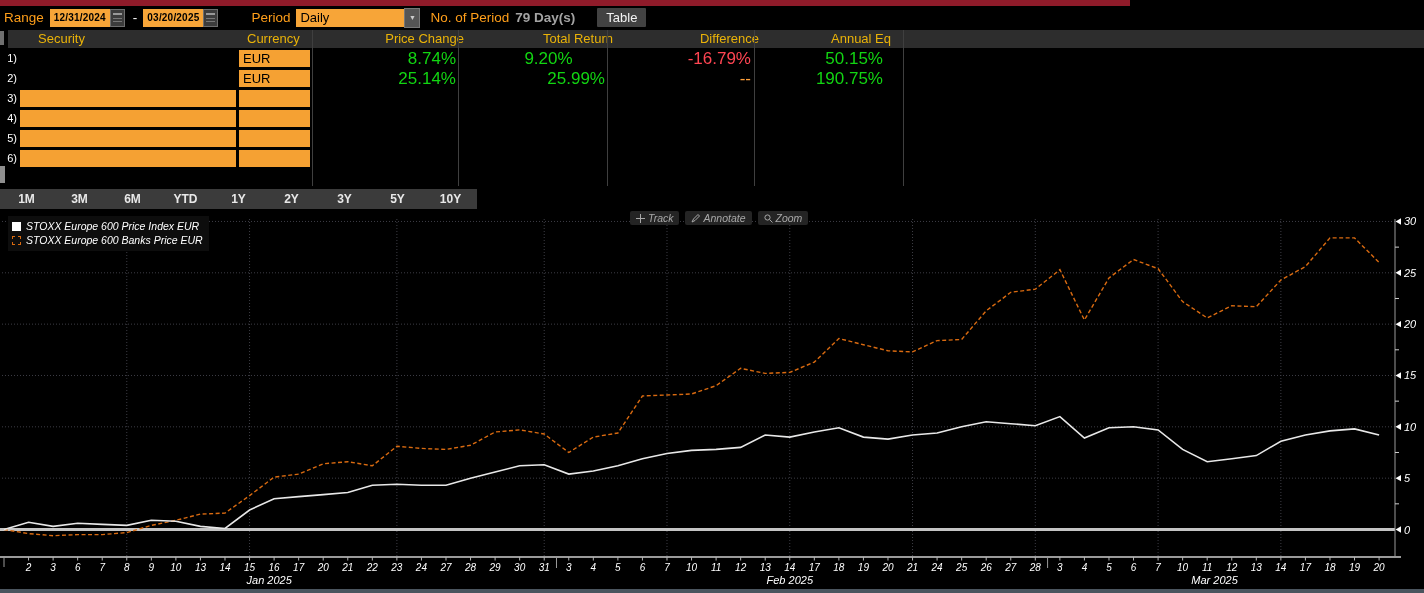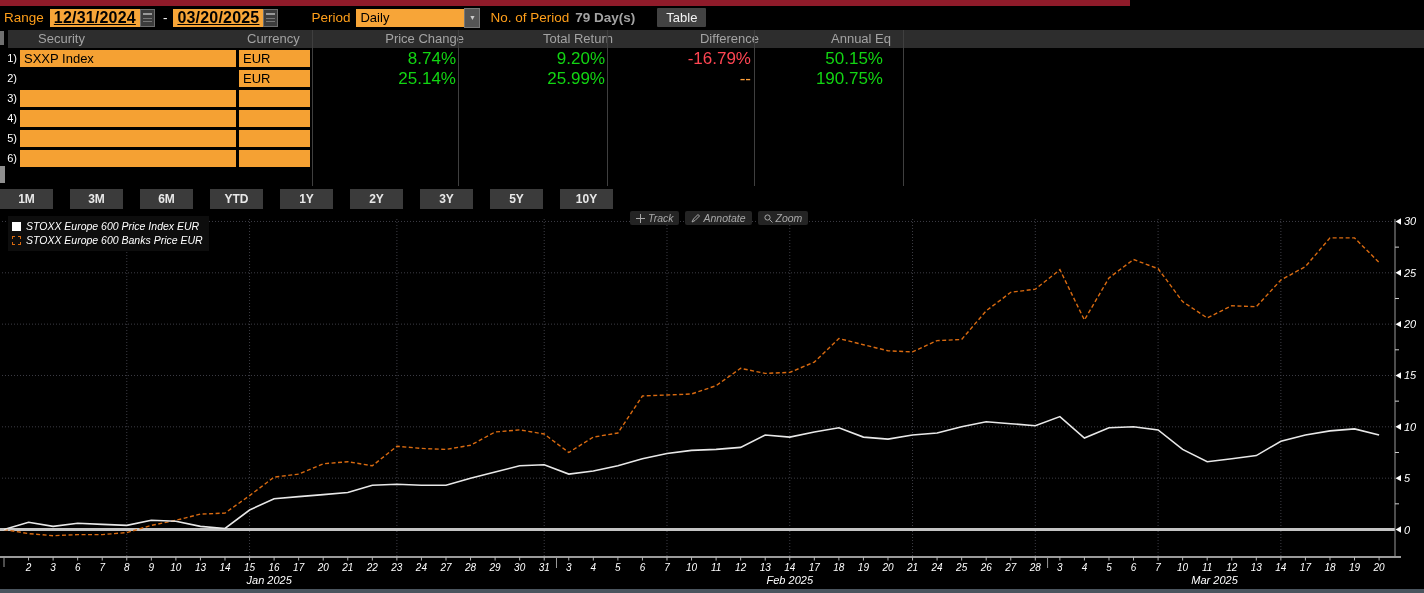--- a/index.html
+++ b/index.html
@@ -5,46 +5,46 @@
   html,body{margin:0;padding:0;background:#000;}
   .screen{position:relative;width:1424px;height:593px;background:#000;overflow:hidden;
           font-family:"Liberation Sans",sans-serif;-webkit-font-smoothing:none;}
   
   .topstrip{position:absolute;top:0;left:0;width:1130px;height:6px;background:#8f1b2a;}
   
   .topbar{position:absolute;top:6px;left:0;width:100%;height:23px;display:flex;align-items:center;
           padding-left:4px;font-size:13.5px;}
   .amberlbl{color:#ff9f1a;margin-right:6px;white-space:nowrap;}
   .datefield{background:#f7a538;color:#000;font-weight:bold;padding:1px 4px;height:16px;line-height:16px;
-             font-size:16px;letter-spacing:0.2px;text-decoration:underline;}
+             font-size:10px;letter-spacing:0.2px;}
   .cal{width:13px;height:16px;background:#3c3c3c;border:1px solid #6e6e6e;position:relative;margin-right:6px;}
   .cal::before{content:"";position:absolute;top:3px;left:2px;right:2px;height:2px;background:#999;}
   .cal::after{content:"";position:absolute;top:8px;left:2px;right:2px;height:1px;background:#777;box-shadow:0 3px 0 #777;}
   .dash{color:#fff;margin:0 6px 0 2px;}
   .periodbox{background:#f7a538;color:#000;padding:1px 4px;height:16px;line-height:16px;width:100px;font-size:13px;}
   .ddarrow{width:14px;height:18px;background:#555;color:#ccc;font-size:7px;display:flex;align-items:center;
            justify-content:center;margin-right:10px;border:1px solid #777;}
   .whiteval{color:#a3a3a3;margin-right:8px;white-space:nowrap;font-weight:bold;}
   .tablebtn{background:#424242;color:#f2f2f2;padding:2px 9px;font-size:13px;margin-left:14px;border-radius:1px;}
   
   .table{position:absolute;top:30px;left:0;width:1424px;height:158px;}
   .thead{position:absolute;top:0;left:8px;right:0;height:18px;background:#2d2d2d;}
-  .hcell{position:absolute;top:0;height:18px;line-height:18px;color:#a3a3a3;font-size:13px;}
+  .hcell{position:absolute;top:0;height:18px;line-height:18px;color:#eab308;font-size:13px;}
   .colsep{position:absolute;top:0;width:1px;height:156px;background:#3f3f3f;}
   .trow{position:absolute;left:0;width:1424px;height:19px;}
   .rownum{position:absolute;left:0;top:0;width:17px;height:19px;line-height:19px;color:#fff;
           font-size:11px;text-align:right;}
   .ocell{position:absolute;top:0;height:18px;line-height:18px;background:#f5a133;color:#000;
          font-size:13px;padding-left:4px;box-sizing:border-box;border-top:1px solid #000;}
   .vcell{position:absolute;top:0;height:19px;line-height:19px;font-size:17px;text-align:right;}
   .green{color:#12d512;} .red{color:#ff4552;} .amber{color:#ff9f3a;}
   .gmark1{position:absolute;left:0;top:1px;width:4px;height:14px;background:#6f6f6f;}
   .gmark2{position:absolute;left:0;top:136px;width:5px;height:17px;background:#8f8f8f;}
   
-  .rangebar{position:absolute;top:189px;left:0;height:20px;display:flex;gap:17px;}
+  .rangebar{position:absolute;top:189px;left:0;height:20px;display:flex;gap:0;}
   .rbtn{width:53px;height:20px;background:#3b3b3b;color:#e8e8e8;font-size:12px;font-weight:bold;
         display:flex;align-items:center;justify-content:center;}
   
   .chart{position:absolute;top:210px;left:0;width:1424px;height:379px;background:#000;font-style:italic;}
   .legend{position:absolute;top:6px;left:8px;background:#0d0d0d;padding:3px 6px 4px 4px;z-index:3;}
   .lrow{display:flex;align-items:center;height:14px;color:#fff;font-size:10.5px;white-space:nowrap;}
   .sw{width:9px;height:9px;margin-right:5px;box-sizing:border-box;}
   .sw-white{background:#fff;}
   .sw-orange{border:1px dashed #d96a10;}
   .tools{position:absolute;top:1px;left:630px;display:flex;gap:6px;z-index:3;}
@@ -88,24 +88,23 @@
     <div id="seps">
         <div class="colsep" style="left: 312px;"></div>
         <div class="colsep" style="left: 458px;"></div>
         <div class="colsep" style="left: 607px;"></div>
         <div class="colsep" style="left: 754px;"></div>
         <div class="colsep" style="left: 903px;"></div>
       </div>
     <div id="table-rows">
         <div class="trow" style="top: 19px;">
           <span class="rownum">1)</span>
-          <span class="ocell" style="left: 20px; width: 216px;">SXXP Index</span>
           <span class="ocell" style="left: 239px; width: 71px;">EUR</span>
           <span class="vcell green" style="left: 320px; width: 136px;">8.74%</span>
-          <span class="vcell green" style="left: 468px; width: 137px;">9.20%</span>
+          <span class="vcell green" style="left: 480px; width: 137px; text-align: center;">9.20%</span>
           <span class="vcell red" style="left: 618px; width: 133px;">-16.79%</span>
           <span class="vcell green" style="left: 756px; width: 127px;">50.15%</span>
         </div>
         <div class="trow" style="top: 39px;">
           <span class="rownum">2)</span>
           <span class="ocell" style="left: 239px; width: 71px;">EUR</span>
           <span class="vcell green" style="left: 320px; width: 136px;">25.14%</span>
           <span class="vcell green" style="left: 468px; width: 137px;">25.99%</span>
           <span class="vcell amber" style="left: 618px; width: 133px;">--</span>
           <span class="vcell green" style="left: 756px; width: 127px;">190.75%</span>

